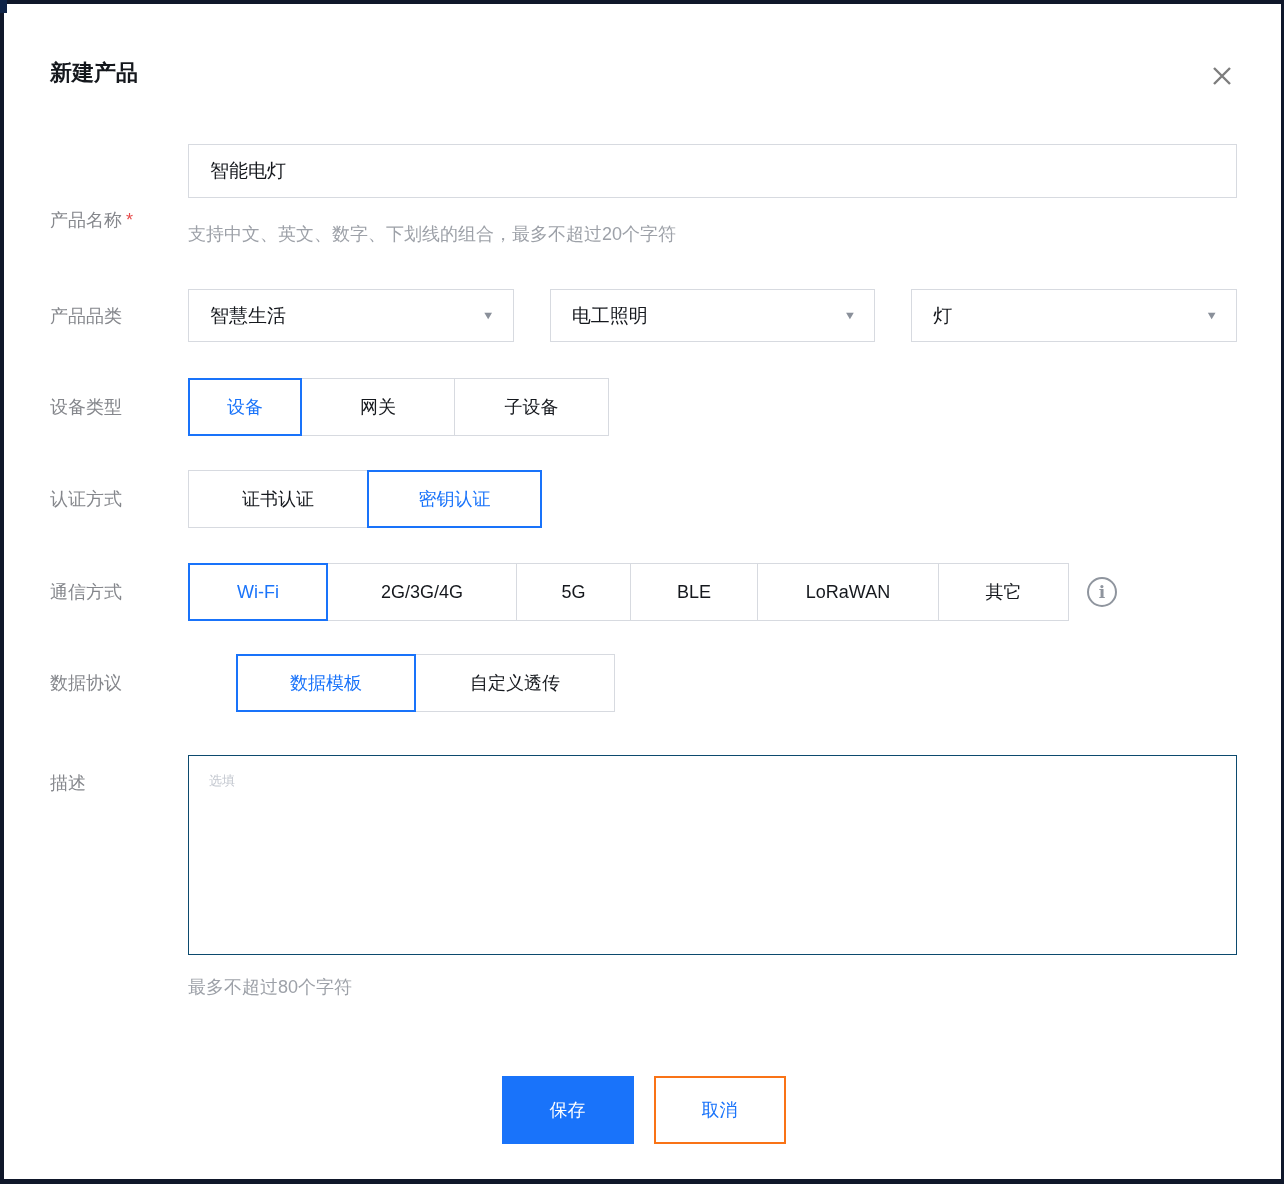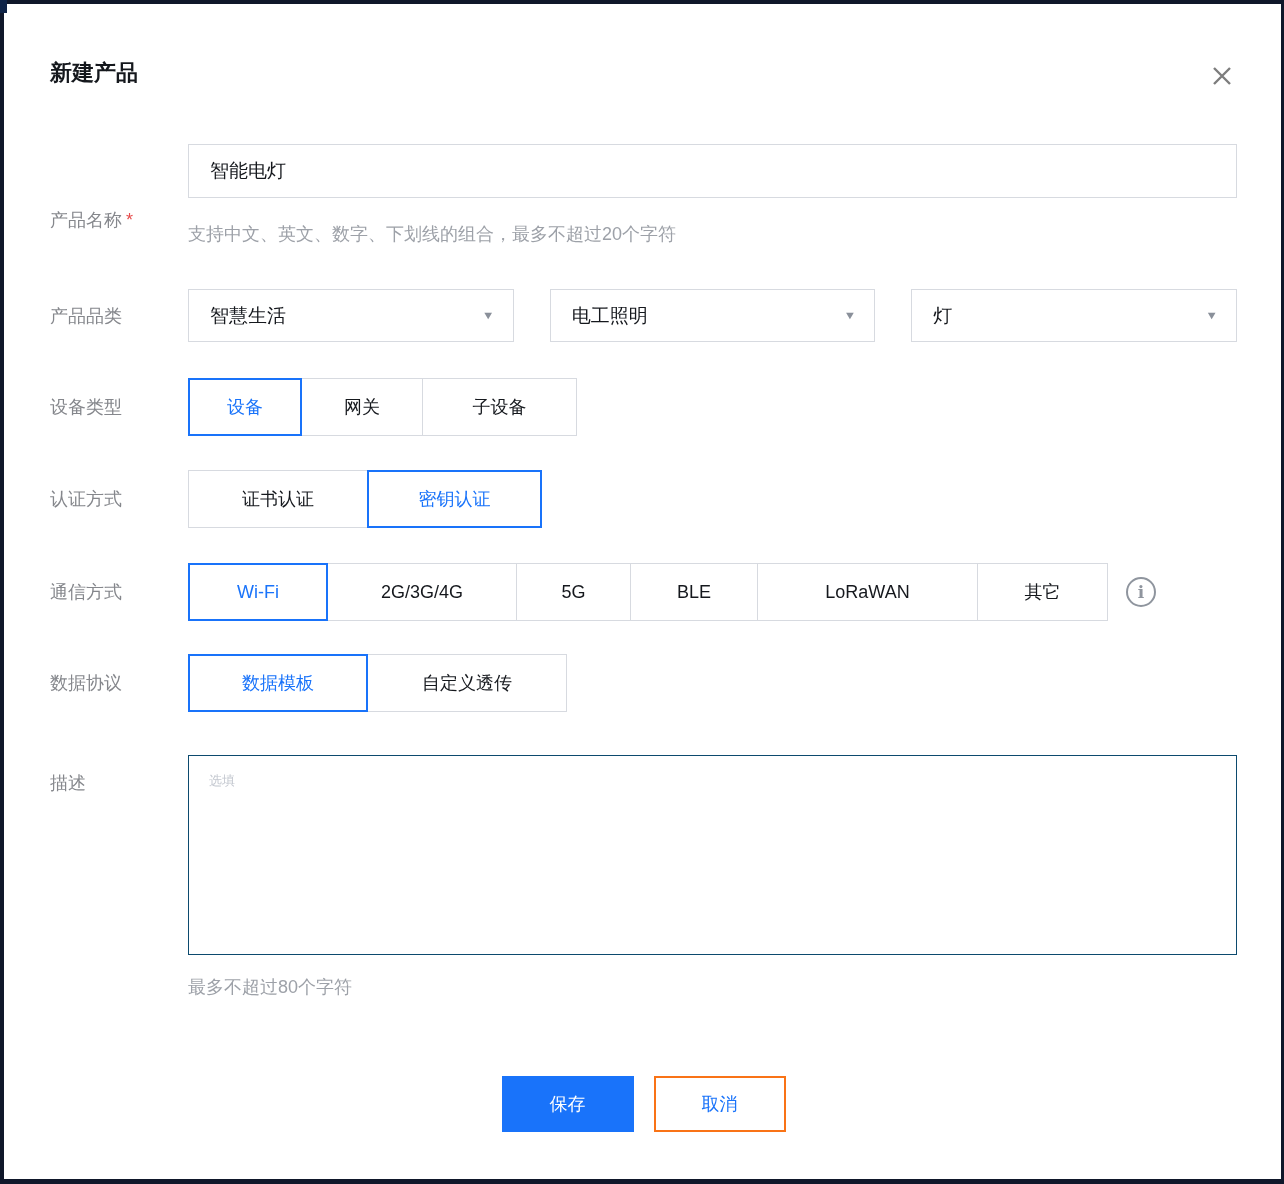--- a/index.html
+++ b/index.html
@@ -18,60 +18,60 @@
   .row-label { width:138px; flex:none; font-size:18px; color:#85878c; }
   .req { color:#e64c4c; margin-left:4px; font-size:18px; }
   .field { flex:1; min-width:0; }
 
   .row-name   { align-items:flex-end; margin-bottom:42px; }
   .row-name .row-label { line-height:54px; }
   .row-cat    { margin-bottom:36px; }
   .row-device { margin-bottom:34px; }
   .row-auth   { margin-bottom:35px; }
   .row-comm   { margin-bottom:33px; }
-  .row-proto  { margin-bottom:43px; }
+  .row-proto  { margin-bottom:43px;gap:48px; }
   .row-desc   { align-items:flex-start; }
   .row-desc .row-label { padding-top:16px; }
 
   .text-input { width:100%; height:54px; border:1px solid #d7dae0; background:#fff;
                 padding:0 21px; font-size:19px; color:#15181d; font-family:inherit; outline:none; }
   .helper { margin-top:24px; font-size:18px; color:#9da1a8; line-height:25px; }
 
   .select-row { display:flex; gap:36px; }
   .select-box { flex:1; height:53px; border:1px solid #d7dae0; background:#fff; cursor:pointer;
                 display:flex; align-items:center; justify-content:space-between; padding:0 18px 0 21px; }
   .select-value { font-size:19px; color:#15181d; }
   .caret { font-size:13px; color:#8a909a; transform:scaleY(.85); }
 
   .seg-group { display:flex; }
   .seg-btn { height:58px; background:#fff; border:1px solid #d7dae0; margin-left:-1px;
              display:flex; align-items:center; justify-content:center; font-size:18px; color:#15181d;
              font-family:inherit; cursor:pointer; position:relative; z-index:1; }
   .seg-btn:first-child { margin-left:0; }
   .seg-btn.selected { border:2px solid #1973fa; color:#1973fa; z-index:2; }
 
-  .g-device .seg-btn:nth-child(1){width:114px} .g-device .seg-btn:nth-child(2){width:122px}
+  .g-device .seg-btn:nth-child(1){width:114px} .g-device .seg-btn:nth-child(2){width:154px}
   .g-device .seg-btn:nth-child(3){width:155px}
   .g-auth .seg-btn:nth-child(1){width:180px}   .g-auth .seg-btn:nth-child(2){width:175px}
   .g-comm .seg-btn:nth-child(1){width:140px}   .g-comm .seg-btn:nth-child(2){width:190px}
   .g-comm .seg-btn:nth-child(3){width:115px}   .g-comm .seg-btn:nth-child(4){width:128px}
-  .g-comm .seg-btn:nth-child(5){width:221px}   .g-comm .seg-btn:nth-child(6){width:131px}
+  .g-comm .seg-btn:nth-child(5){width:182px}   .g-comm .seg-btn:nth-child(6){width:131px}
   .g-proto .seg-btn:nth-child(1){width:180px}  .g-proto .seg-btn:nth-child(2){width:200px}
 
   .comm-wrap { display:flex; align-items:center; }
   .info-circle { width:30px; height:30px; margin-left:18px; border:2px solid #8f959e; border-radius:50%;
                  display:flex; align-items:center; justify-content:center; color:#8f959e;
                  font-family:"DejaVu Serif",serif; font-size:17px; font-weight:700; cursor:pointer; flex:none; }
 
   .desc-textarea { width:100%; height:200px; border:1px solid #0c4a6e; background:#fff; resize:none;
                    padding:16px 20px; font-size:13px; color:#15181d; font-family:inherit; outline:none; }
   .desc-textarea::placeholder { color:#c3c7cf; }
 
   .footer { margin-top:76px; display:flex; justify-content:center; gap:20px; }
-  .btn { height:56px; width:132px; display:flex; align-items:center; justify-content:center;
+  .btn { height:68px; width:132px; display:flex; align-items:center; justify-content:center;
          font-size:18px; font-family:inherit; cursor:pointer; }
   .btn-primary { background:#1973fa; color:#ffffff; border:none; }
   .btn-default { background:#ffffff; color:#1973fa; border:2px solid #f97316; }
 </style>
 </head>
 <body>
 
 <div class="screen">
   <div class="corner-navy"></div>
 

